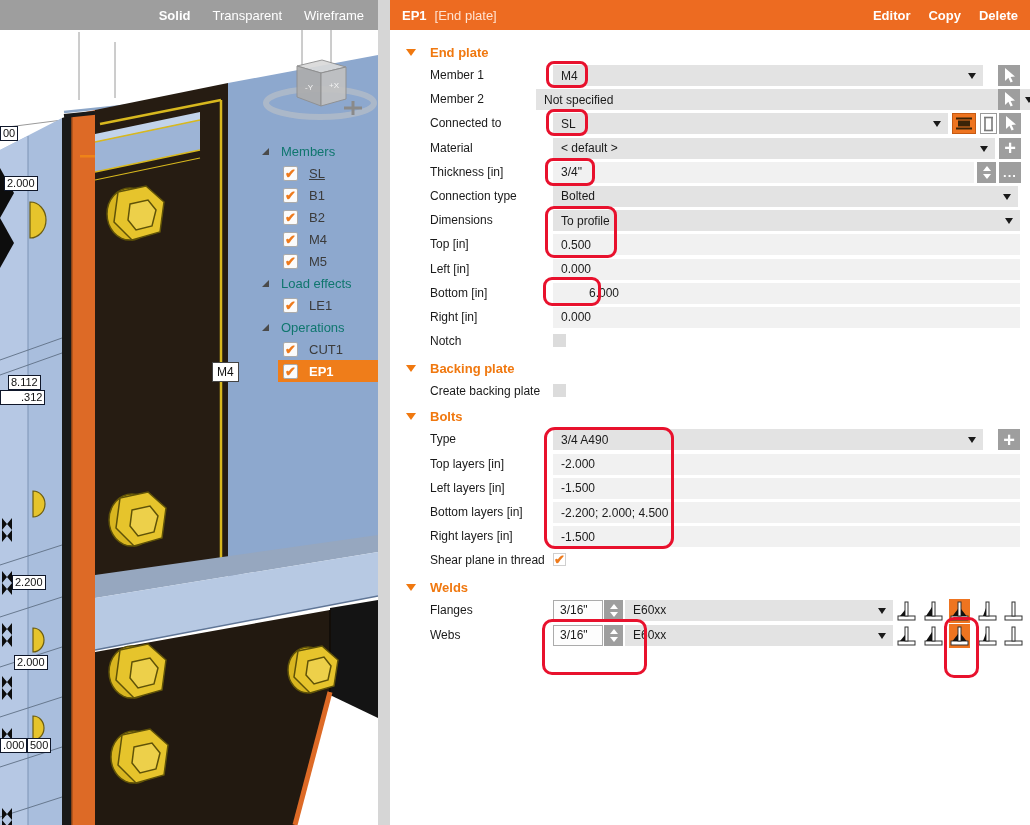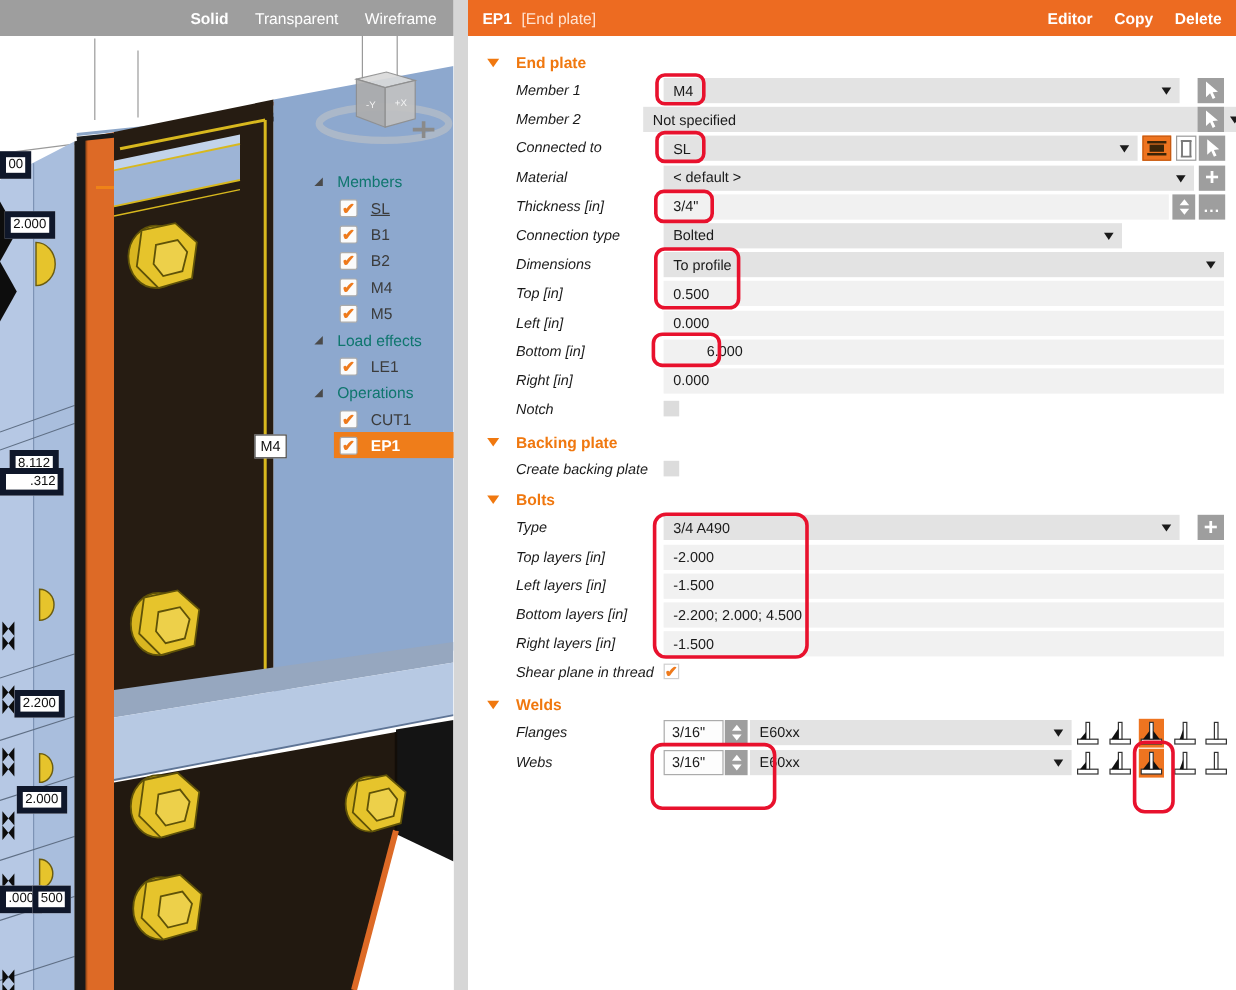--- a/index.html
+++ b/index.html
@@ -17,21 +17,21 @@
     display:flex; align-items:center; padding:0 12px; }
   .tb-title { color:#fff; font-weight:bold; font-size:13px; margin-right:8px; }
   .tb-sub { color:#ffe3d1; font-size:13px; }
   .tb-actions { margin-left:auto; display:flex; gap:18px; }
   .tb-actions span { color:#fff; font-weight:bold; font-size:13px; }
 
   .vdivider { position:absolute; left:378px; top:0; width:12px; height:825px; background:#d6d6d6; }
 
   
   .viewport { position:absolute; left:0; top:30px; width:378px; height:795px; background:#fff; overflow:hidden; }
-  .dimlabel { position:absolute; background:#fff; border:5px solid #0f172a; color:#111;
+  .dimlabel { position:absolute; background:#fff; border:1px solid #0f172a; color:#111;
     font-size:11px; line-height:13px; padding:0 2px; white-space:nowrap; }
   .membertag { position:absolute; left:212px; top:332px; background:#fff; border:1px solid #444;
     color:#111; font-size:12px; line-height:16px; padding:1px 4px; }
 
   
   .tree { position:absolute; left:256px; top:110px; width:130px; }
   .trow { height:22px; display:flex; align-items:center; }
   .texp { width:0; height:0; border-bottom:7px solid #4a4a4a; border-left:7px solid transparent; margin-left:6px; }
   .tghead { font-size:13px; font-weight:normal; color:#0f766e; margin-left:12px; }
   .tcheck { width:15px; height:15px; background:#fbfbfb; border:1px solid #ababab; border-radius:2px;
@@ -44,21 +44,21 @@
   .trow.sel .tcheck { margin-left:5px; }
   .trow.sel .tlabel { color:#fff; font-weight:bold; }
 
   
   .panel { position:absolute; left:390px; top:30px; width:640px; height:795px; background:#fff; font-size:12px; color:#1a1a1a; }
   .sec-header { height:22px; margin-top:4px; position:relative; }
   .sec-header .tri { position:absolute; left:16px; top:7px; width:0; height:0;
     border-left:5px solid transparent; border-right:5px solid transparent; border-top:7px solid #f0780f; }
   .sec-header .stitle { position:absolute; left:40px; top:3px; font-size:13px; font-weight:bold; color:#f0780f; }
   .prow { position:relative; height:24.2px; }
-  .prow .lbl { position:absolute; left:40px; top:4px; font-size:12px; color:#1a1a1a; white-space:nowrap;font-style:italic; }
+  .prow .lbl { position:absolute; left:40px; top:4px; font-size:12px; color:#1a1a1a; white-space:nowrap; }
   .f { position:absolute; top:1px; height:21px; display:flex; align-items:center; }
   .dd { background:#e3e3e3; padding-left:8px; }
   .in { background:#f1f1f1; padding-left:8px; }
   .caret { position:absolute; right:7px; top:8px; width:0; height:0;
     border-left:4.5px solid transparent; border-right:4.5px solid transparent; border-top:6px solid #1a1a1a; }
   .gbtn { position:absolute; top:1px; width:22px; height:21px; background:#9e9e9e; color:#fff;
     display:flex; align-items:center; justify-content:center; }
   .spin { position:absolute; top:1px; width:19px; height:21px; background:#9e9e9e;
     display:flex; flex-direction:column; align-items:center; justify-content:center; gap:3px; }
   .spin i { width:0; height:0; border-left:4px solid transparent; border-right:4px solid transparent; }
@@ -375,21 +375,21 @@
           <i class="up"></i>
           <i class="dn"></i>
         </div>
       <div class="gbtn" style="left:609px;">
           <span class="dots">...</span>
         </div>
     </div>
 
     <div class="prow">
       <span class="lbl">Connection type</span>
-      <div class="f dd" style="left:163px; width:382px;">
+      <div class="f dd" style="left:163px; width:465px;">
         <span>Bolted</span>
           <span class="caret"></span>
       </div>
     </div>
 
     <div class="prow">
       <span class="lbl">Dimensions</span>
       <div class="f dd" style="left:163px; width:467px;">
         <span>To profile</span>
           <span class="caret"></span>

